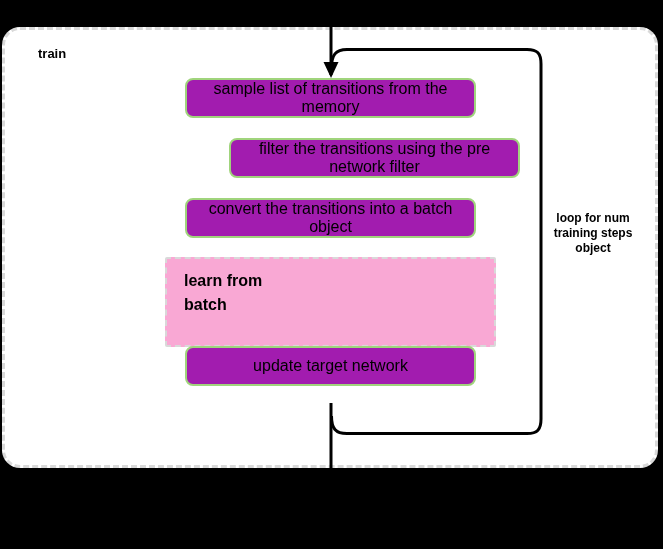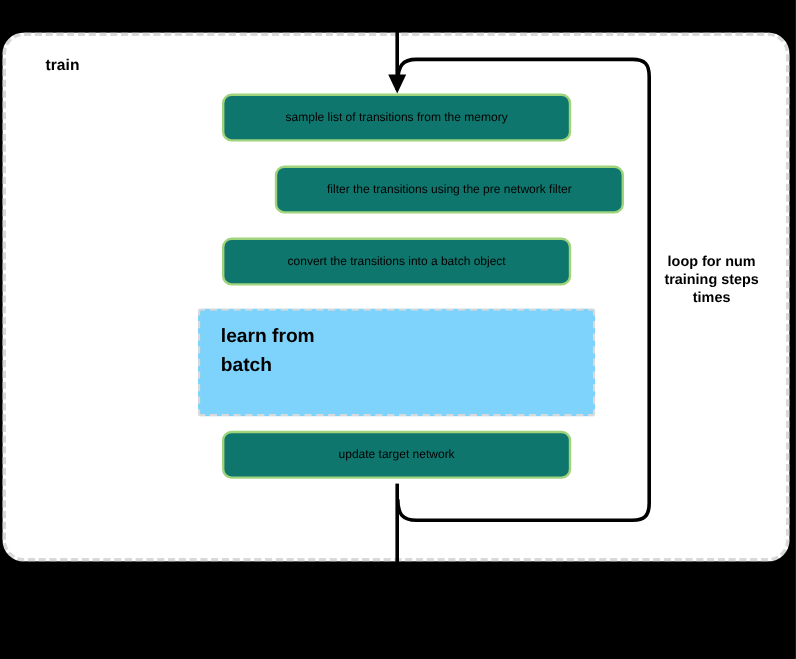--- a/index.html
+++ b/index.html
@@ -42,42 +42,42 @@
     width: 663px;
     height: 549px;
     z-index: 2;
     pointer-events: none;
   }
   .node {
     position: absolute;
     left: 185px;
     width: 287px;
     height: 36px;
-    background: #0f766e;
+    background: #a21caf;
     border: 2.5px solid #a0d47c;
     border-radius: 8px;
     display: flex;
     align-items: center;
     justify-content: center;
     text-align: center;
-    font-size: 10px;
+    font-size: 16px;
     color: #000000;
     z-index: 3;
   }
   .node.step-1 { top: 78px; }
   .node.step-2 { top: 138px; margin-left: 44px; }
   .node.step-3 { top: 198px; }
-  .node.final-step { top: 359px; }
+  .node.final-step { top: 346px; }
   .subprocess {
     position: absolute;
     left: 165px;
     top: 257px;
     width: 327px;
     height: 86px;
-    background: #7dd3fc;
+    background: #f9a8d4;
     border: 2.5px dashed #d9d9d9;
     border-radius: 2px;
     z-index: 3;
   }
   .subprocess-label {
     margin: 10px 0 0 17px;
     width: 125px;
     font-size: 16px;
     font-weight: bold;
     line-height: 24px;
@@ -121,15 +121,15 @@
   <div class="node step-2">filter the transitions using the pre network filter</div>
 
   <div class="node step-3">convert the transitions into a batch object</div>
 
   <div class="subprocess">
     <div class="subprocess-label">learn from batch</div>
   </div>
 
   <div class="node final-step">update target network</div>
 
-  <div class="loop-label">loop for num training steps times</div>
+  <div class="loop-label">loop for num training steps object</div>
 
 </div>
 
 </body></html>

